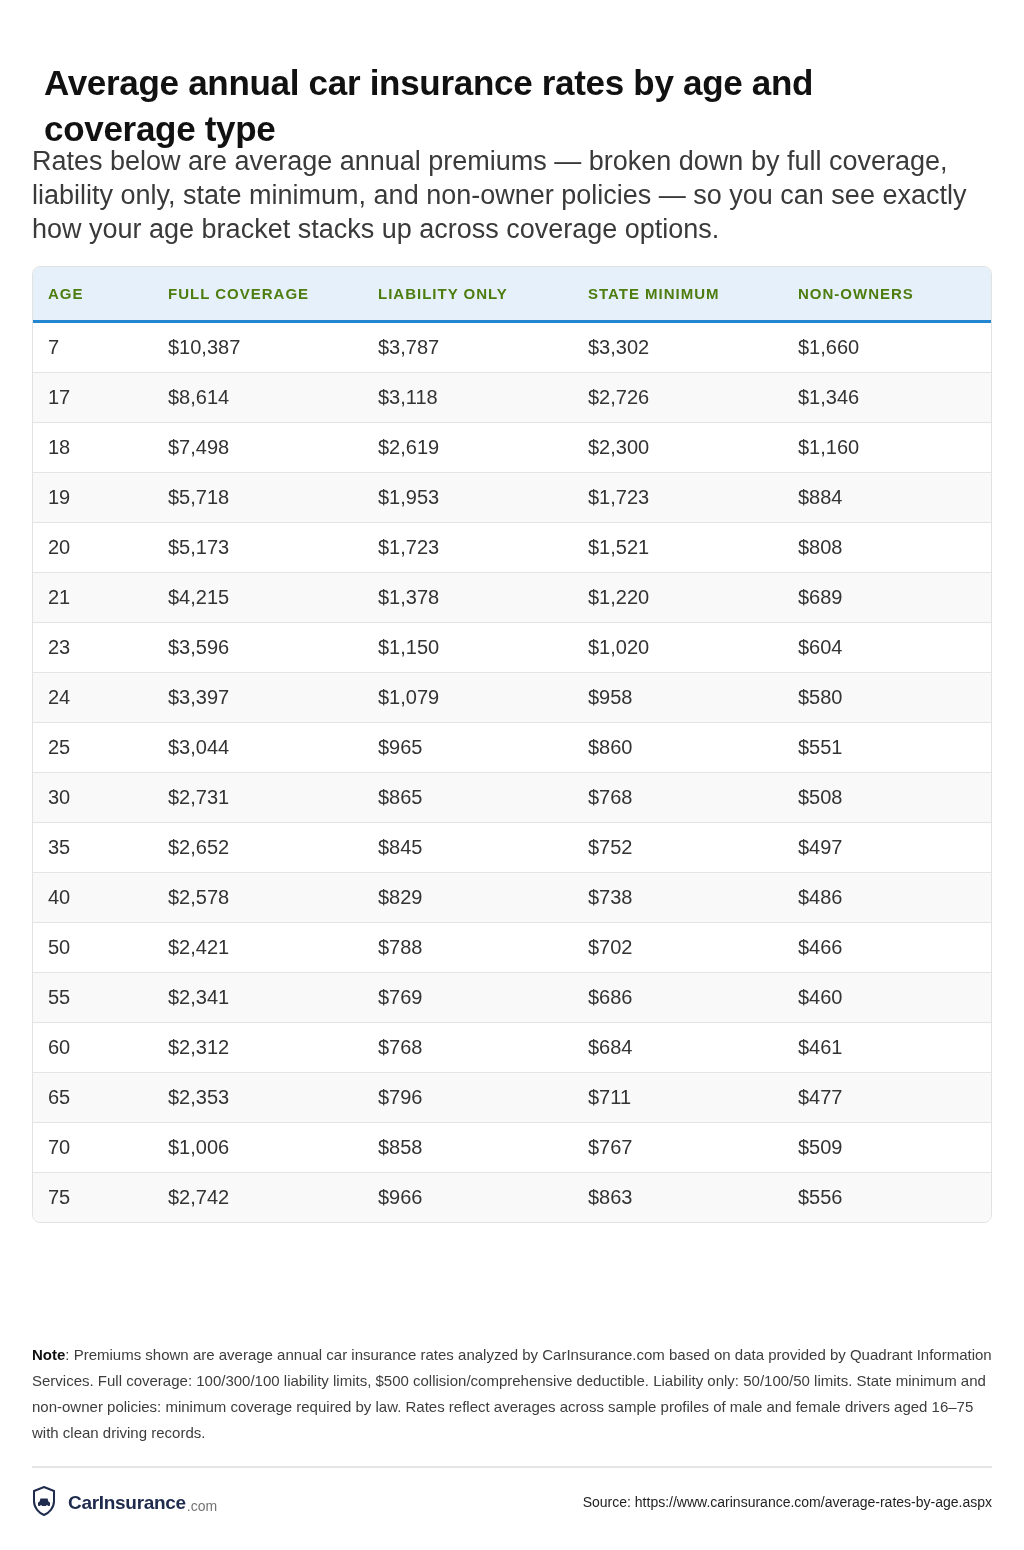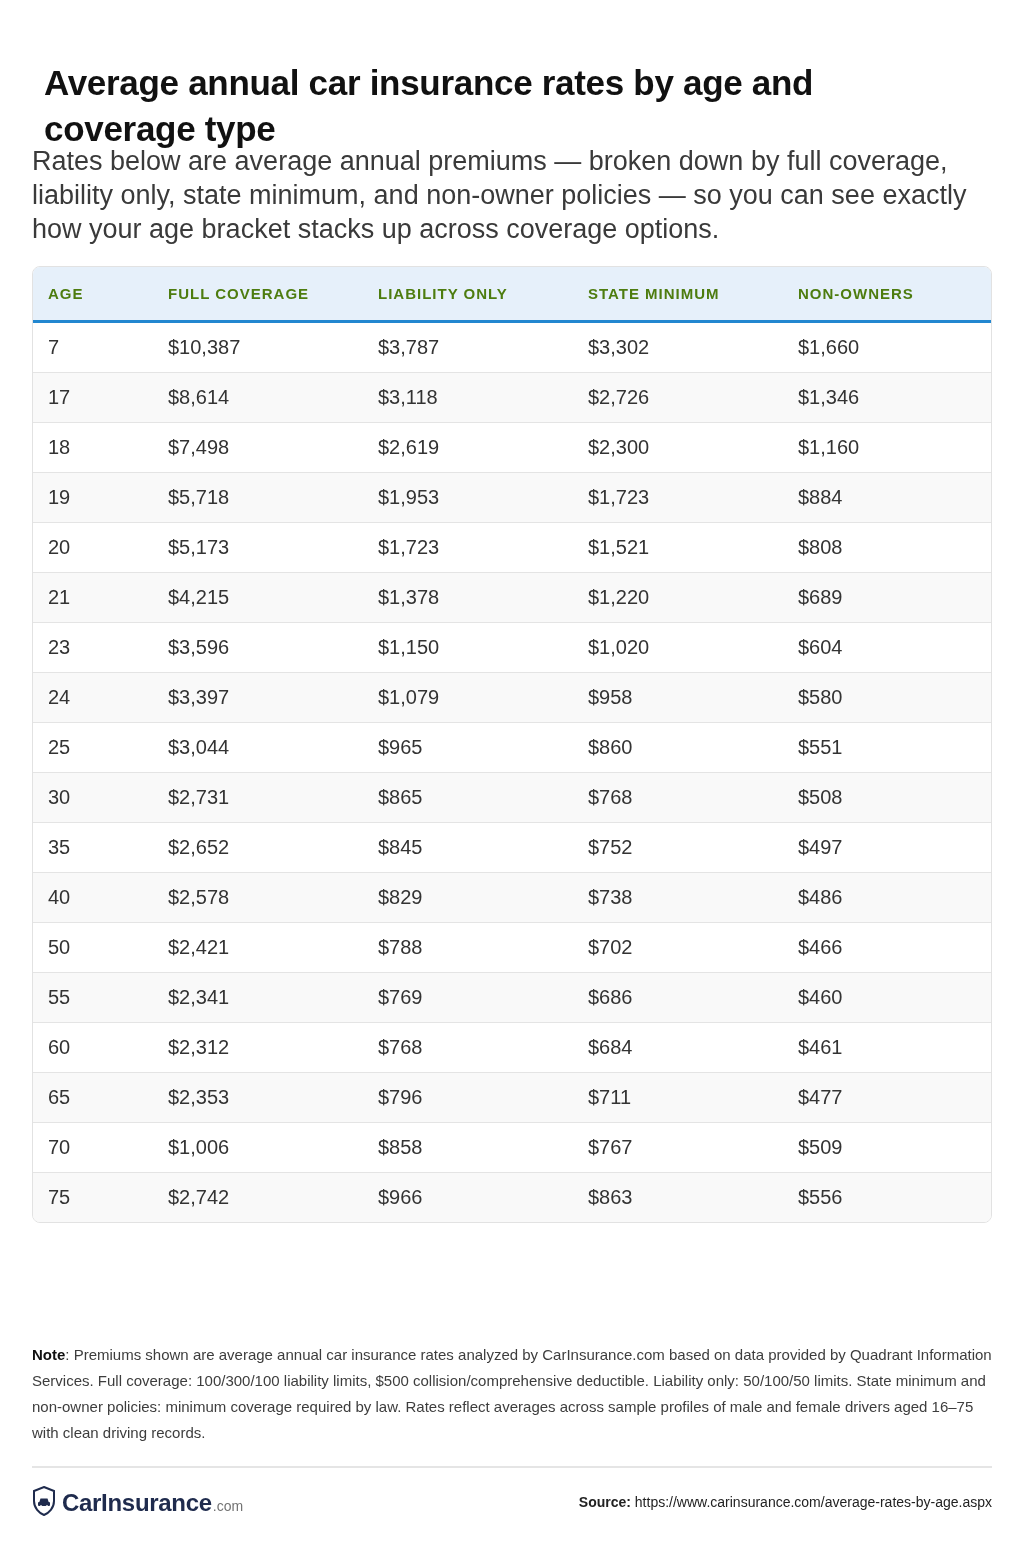--- a/index.html
+++ b/index.html
@@ -13,24 +13,24 @@
   col.c0 { width: 120px; } col.c1 { width: 210px; } col.c2 { width: 210px; } col.c3 { width: 210px; } col.c4 { width: 208px; }
   tbody td { height: 49px; padding: 0 0 0 15px; font-size: 20px; color: #333333; border-top: 1px solid #e4e4e4; }
   tbody tr:first-child td { border-top: none; }
   tbody tr:nth-child(even) td { background: #f9f9f9; }
   .note { position: absolute; top: 1342px; left: 0; width: 960px; font-size: 15px; line-height: 26px; color: #3d3d3d; margin: 0; }
   .note b { color: #111; }
   .divider { position: absolute; top: 1466px; left: 0; width: 960px; height: 2px; background: #e5e5e5; }
   .footer { position: absolute; top: 1486px; left: 0; width: 960px; height: 34px; }
   .logo { position: absolute; left: 0; top: 0; display: flex; align-items: center; height: 34px; }
   .logo svg { width: 24px; height: 30px; }
-  .logo-main { font-size: 24px; font-weight: 700; color: #1f2b4d; margin-left: 6px; letter-spacing: -0.3px; }
+  .logo-main { font-size: 19px; font-weight: 700; color: #1f2b4d; margin-left: 12px; letter-spacing: -0.3px; }
   .logo-dot { font-size: 14px; color: #737373; margin-left: 1px; margin-top: 6px; }
   .source { position: absolute; right: 0; top: 8px; font-size: 14px; color: #222; }
-  .source b { font-weight: 700; text-align: right; }
+  .source b { font-weight: 400; text-align: right; }
 </style>
 </head>
 <body>
 
 <div class="page">
   <h1>Average annual car insurance rates by age and coverage type</h1>
   <p class="subtitle">Rates below are average annual premiums — broken down by full coverage, liability only, state minimum, and non-owner policies — so you can see exactly how your age bracket stacks up across coverage options.</p>
 
   <div class="table-wrap">
     <table>

